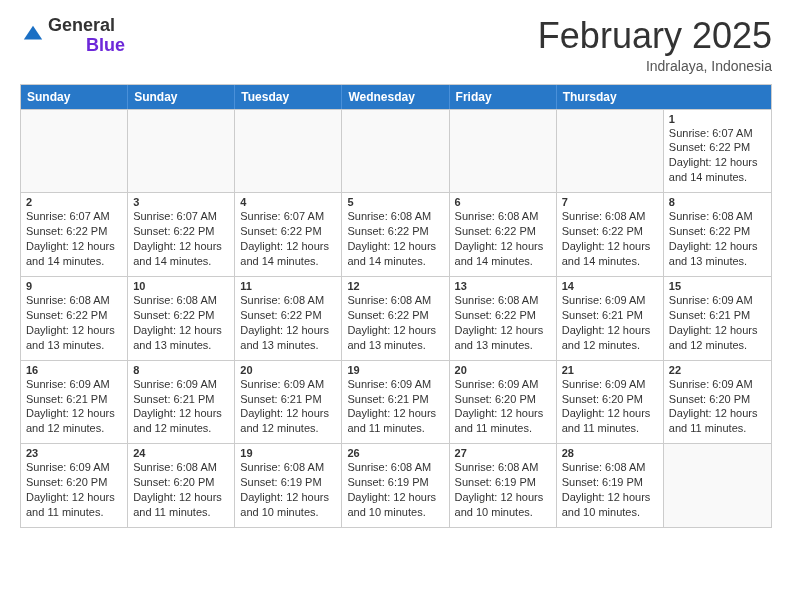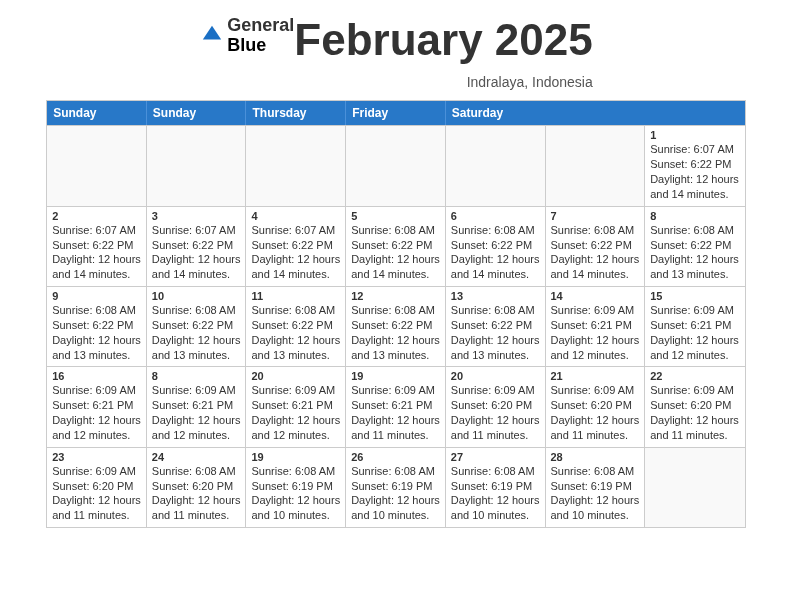--- a/index.html
+++ b/index.html
@@ -9,57 +9,56 @@
       width: 792px;
       height: 612px;
       overflow: hidden;
     }
     .page {
       width: 792px;
       height: 532px;
       padding: 16px 20px 4px 20px;
       display: flex;
       flex-direction: column;
-      align-items: center;
     }
     .header {
       display: flex;
       justify-content: space-between;
       align-items: flex-start;
       margin-bottom: 10px;
     }
     .logo {
       display: flex;
       align-items: center;
     }
     .logo-text {
       font-size: 18px;
       font-weight: bold;
       line-height: 1.1;
     }
     .logo-general { color: #333; }
-    .logo-blue { color: #000000; }
+    .logo-blue { color: #6d28d9; margin-left: 38px; }
     .logo-icon {
       width: 22px;
       height: 22px;
       margin-left: 2px;
     }
     .title-block {
       text-align: right;
     }
     .month-title {
-      font-size: 44px;
-      font-weight: bold;
+      font-size: 36px;
+      font-weight: normal;
       color: #333;
       line-height: 1.1;
     }
     .location-title {
       font-size: 14px;
       color: #555;
-      margin-top: 10px;
+      margin-top: 2px;
     }
     .calendar {
       flex: 1;
       display: flex;
       flex-direction: column;
       border: 1px solid #ccc;
     }
     .cal-header {
       display: grid;
       grid-template-columns: repeat(7, 1fr);
@@ -128,23 +127,24 @@
     <div class="title-block">
       <div class="month-title">February 2025</div>
       <div class="location-title">Indralaya, Indonesia</div>
     </div>
   </div>
 
   <div class="calendar">
     <div class="cal-header">
     <div class="cal-header-cell">Sunday</div>
         <div class="cal-header-cell">Sunday</div>
+        <div class="cal-header-cell">Tuesday</div>
+        <div class="cal-header-cell">Wednesday</div>
+        <div class="cal-header-cell">Friday</div>
         <div class="cal-header-cell">Thursday</div>
-        <div class="cal-header-cell">Friday</div>
-        <div class="cal-header-cell">Saturday</div>
       </div>
     <div class="cal-body">
     <div class="cal-row">
           <div class="cal-cell empty"></div>
           <div class="cal-cell empty"></div>
           <div class="cal-cell empty"></div>
           <div class="cal-cell empty"></div>
           <div class="cal-cell empty"></div>
           <div class="cal-cell empty"></div>
           <div class="cal-cell">

